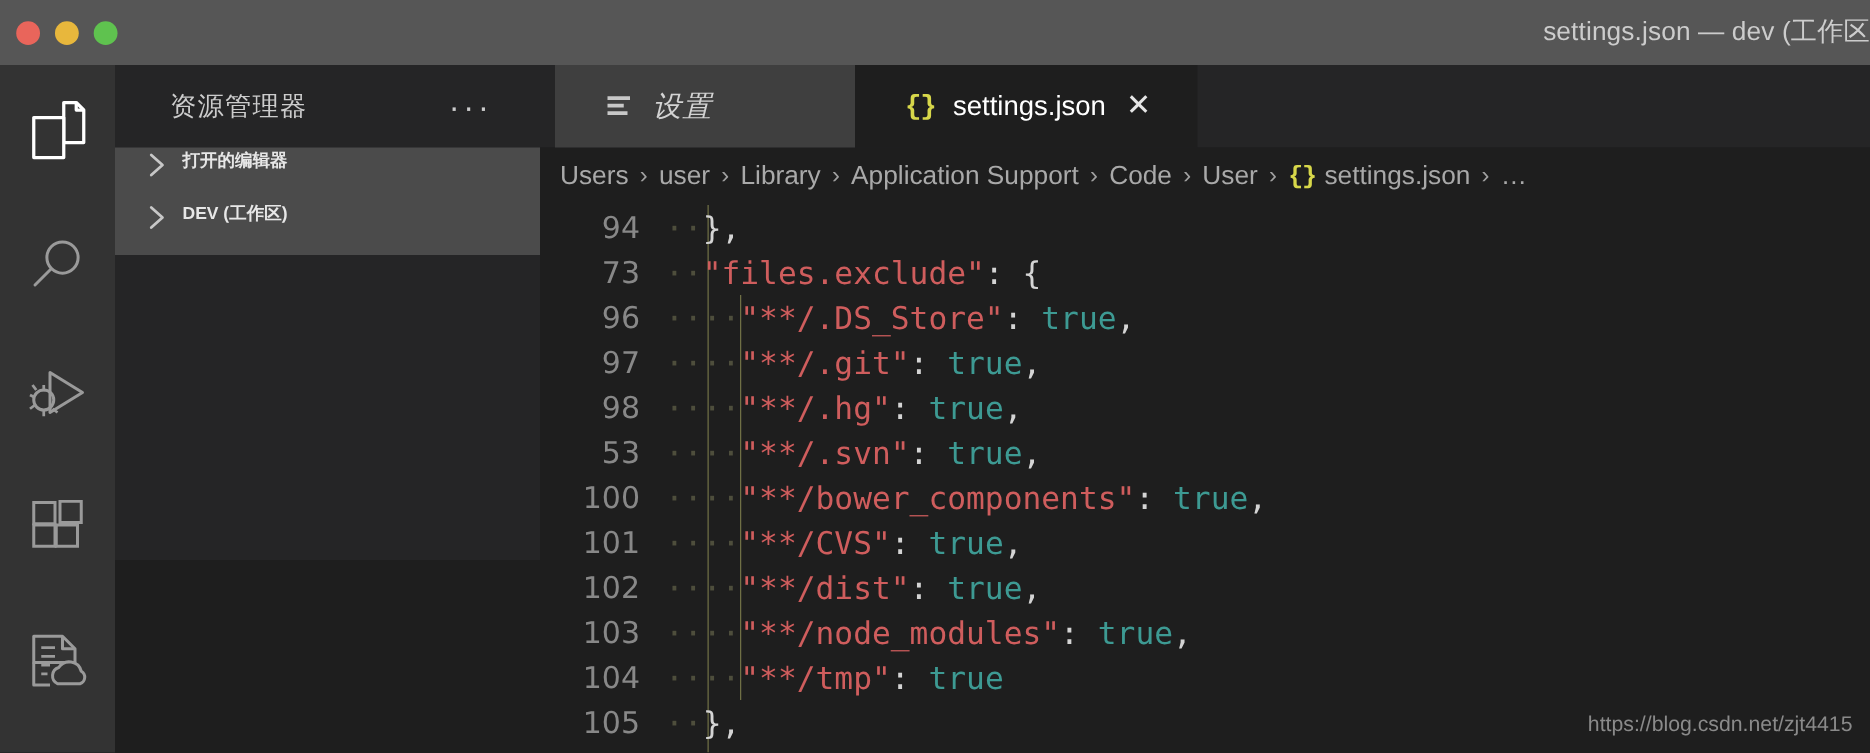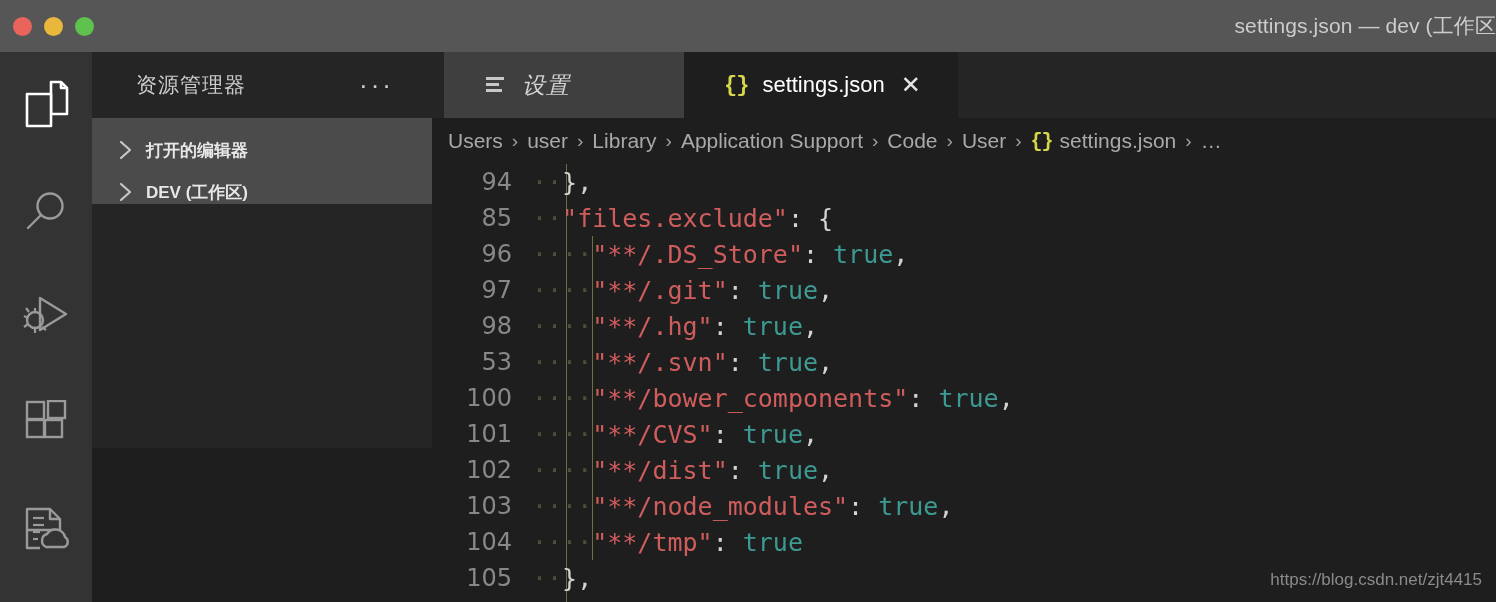--- a/index.html
+++ b/index.html
@@ -104,24 +104,24 @@
     line-height: 10px;
     letter-spacing: 3px;
   }
   .sb-tree {
     background: #4b4b4b;
     padding-top: 2px;
   }
   .tree-row {
     height: 42px;
     display: flex;
-    align-items: flex-end;
+    align-items: flex-start;
     padding-left: 22px;
     color: #e7e7e7;
-    font-size: 17px;
+    font-size: 14px;
     font-weight: bold;
   }
   .chev {
     width: 24px;
     height: 24px;
     margin-right: 8px;
     flex: 0 0 auto;
     display: flex;
     align-items: center;
     justify-content: center;
@@ -420,21 +420,21 @@
 
     <div class="code">
       <div class="guide guide-1"></div>
       <div class="guide guide-2"></div>
       <div id="code-lines">
           <div class="line">
             <span class="lnum">94</span>
             <span class="ltext"><span class="tok-ws">··</span><span class="tok-punc">},</span></span>
           </div>
           <div class="line">
-            <span class="lnum">85</span>
+            <span class="lnum">73</span>
             <span class="ltext"><span class="tok-ws">··</span><span class="tok-str">"files.exclude"</span><span class="tok-punc">: {</span></span>
           </div>
           <div class="line">
             <span class="lnum">96</span>
             <span class="ltext"><span class="tok-ws">····</span><span class="tok-str">"**/.DS_Store"</span><span class="tok-punc">: </span><span class="tok-bool">true</span><span class="tok-punc">,</span></span>
           </div>
           <div class="line">
             <span class="lnum">97</span>
             <span class="ltext"><span class="tok-ws">····</span><span class="tok-str">"**/.git"</span><span class="tok-punc">: </span><span class="tok-bool">true</span><span class="tok-punc">,</span></span>
           </div>

